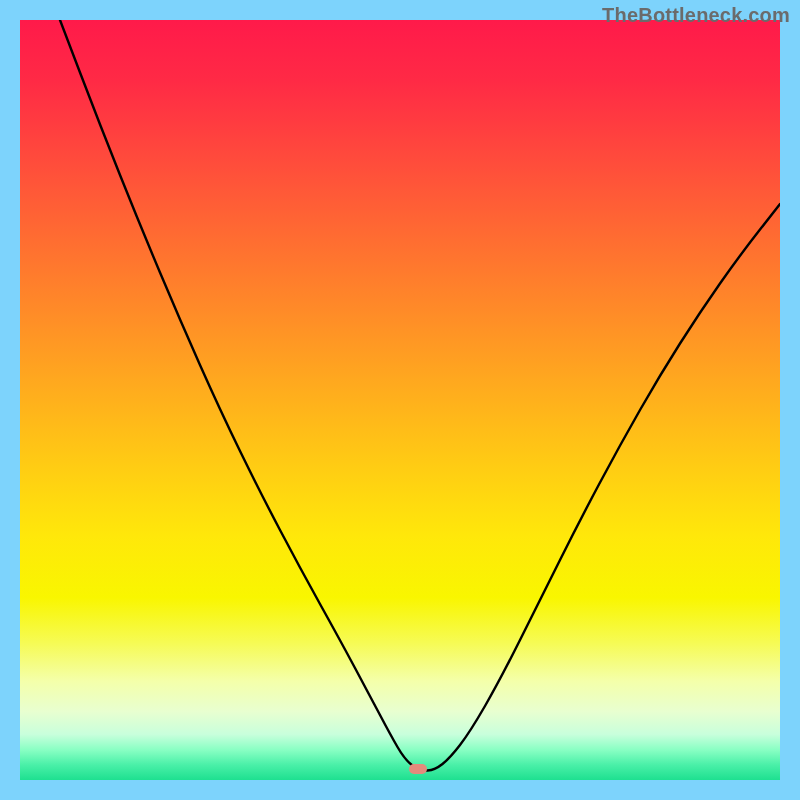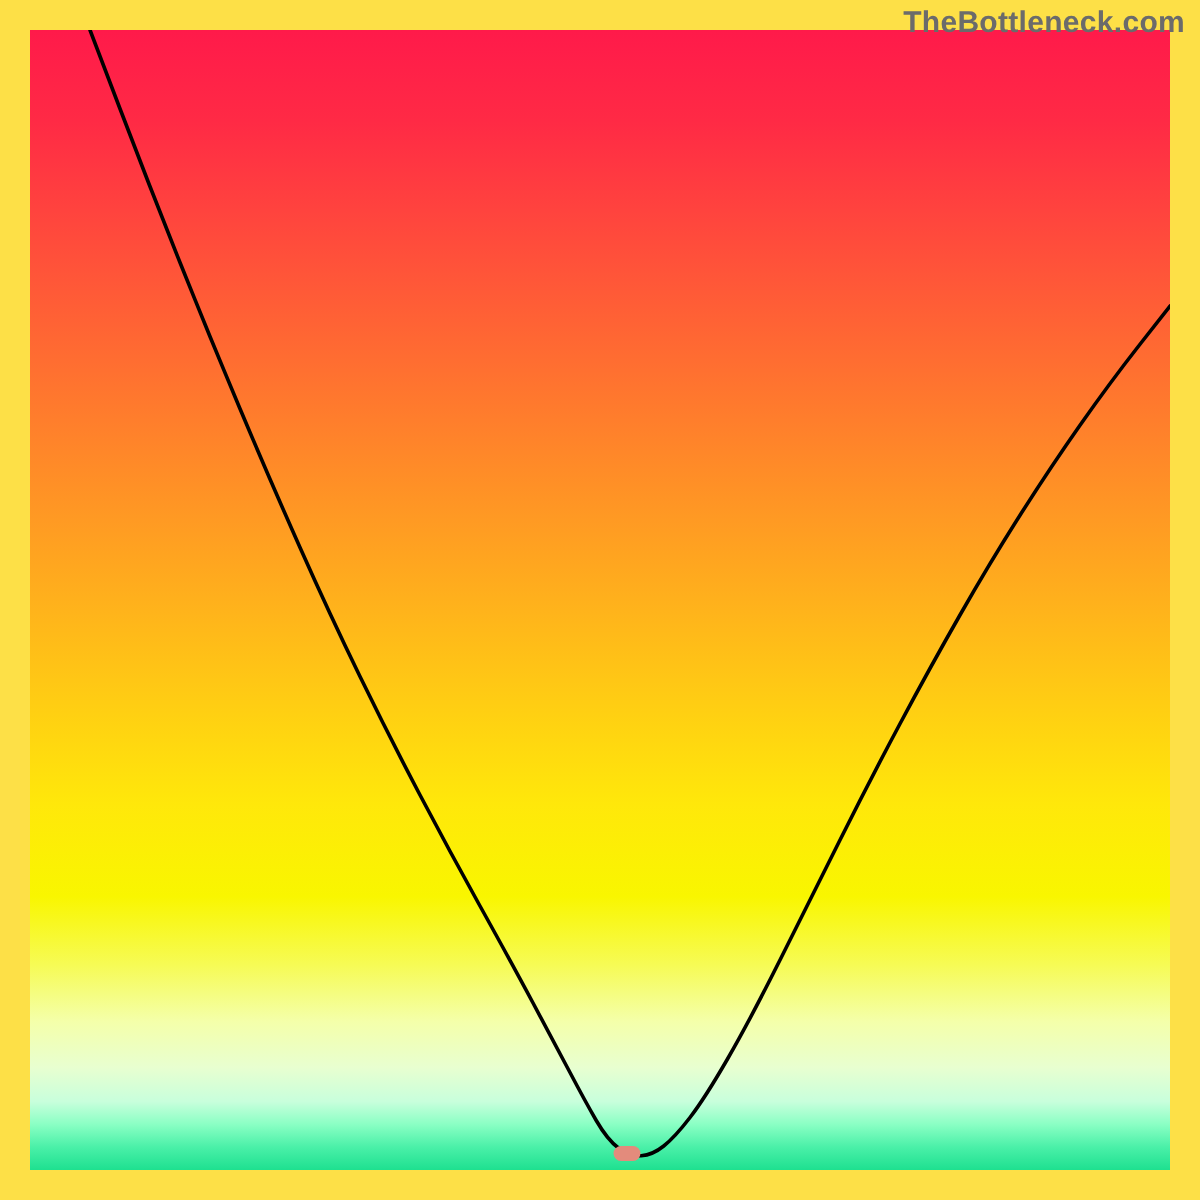--- a/index.html
+++ b/index.html
@@ -7,21 +7,21 @@
     padding: 0;
     width: 800px;
     height: 800px;
     background: #000;
     font-family: Arial, Helvetica, sans-serif;
   }
   .stage {
     position: relative;
     width: 800px;
     height: 800px;
-    background: #fde047;
+    background: #7dd3fc;
   }
   .plot {
     position: absolute;
     left: 20px;
     top: 20px;
     width: 760px;
     height: 760px;
     overflow: hidden;
   }
   .gradient {

